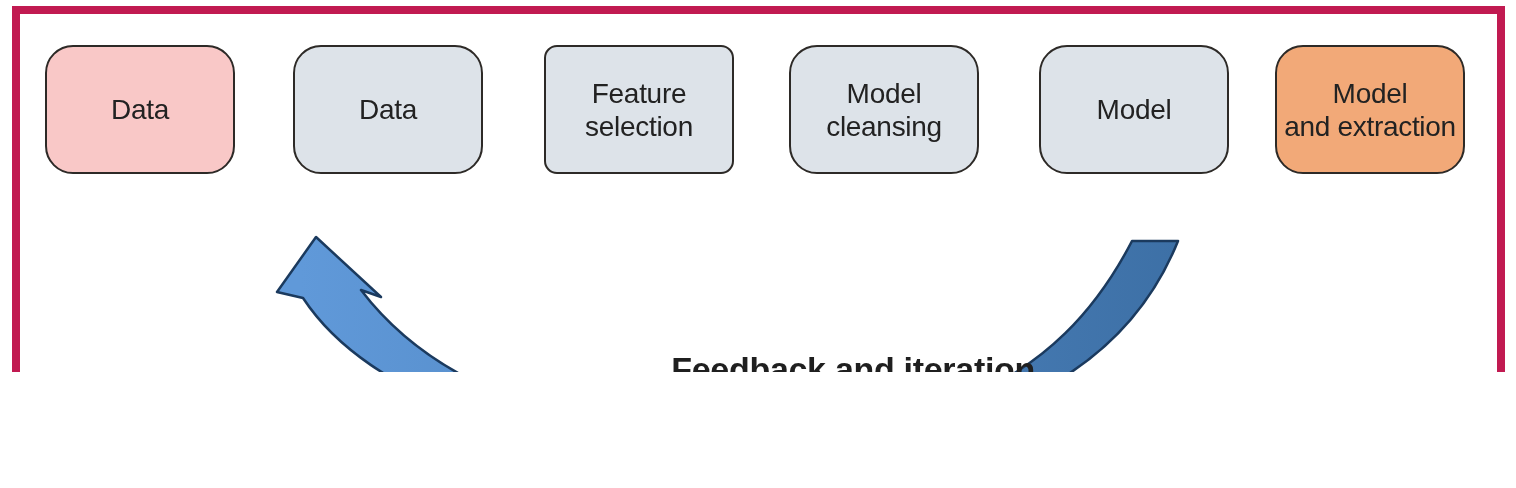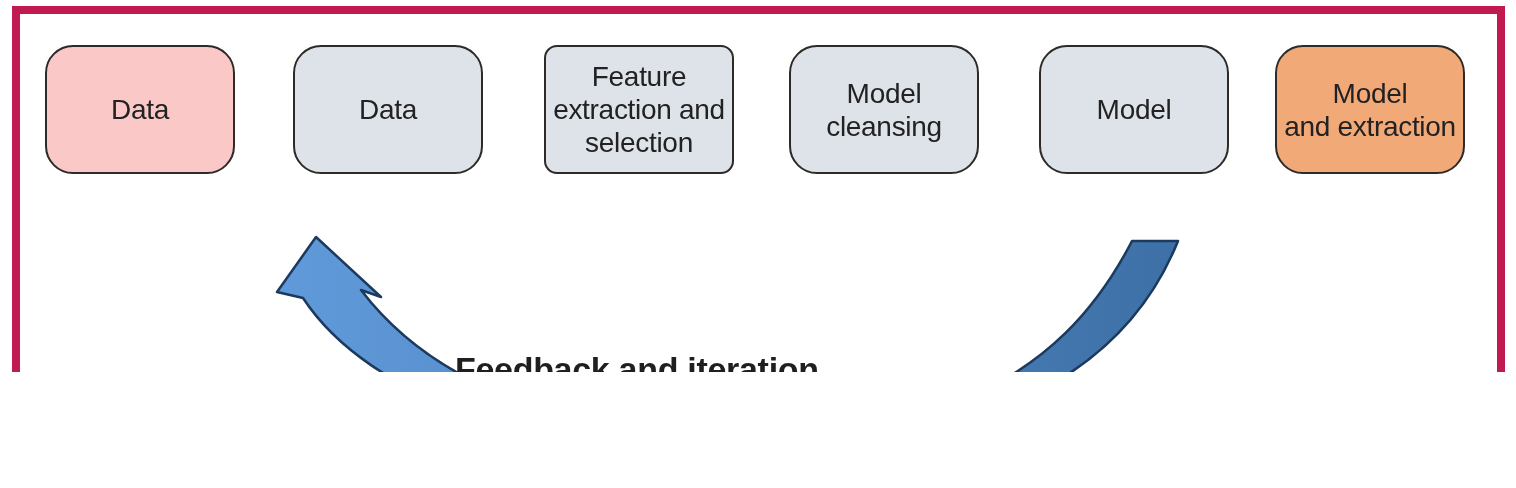--- a/index.html
+++ b/index.html
@@ -49,21 +49,21 @@
     left:0; top:0;
     width:1516px;
     height:488px;
     pointer-events:none;
   }
   .feedback-label{
     position:absolute;
     left:455px;
     top:350px;
     width:580px;
-    text-align:left;
+    text-align:right;
     font-size:34px;
     font-weight:600;
     color:#1f1f1f;
     letter-spacing:-0.3px;
   }
 </style>
 </head>
 <body>
 
 <div class="stage">
@@ -73,21 +73,20 @@
   <div class="step-box" style="left: 45px; background: rgb(249, 200, 199);">
     <div class="ln">Data</div>
   </div>
 
   <div class="step-box" style="left: 293px; background: rgb(221, 227, 233);">
     <div class="ln">Data</div>
   </div>
 
   <div class="step-box" style="left: 544px; background: rgb(221, 227, 233); border-radius: 13px;">
     <div class="ln">Feature</div>
-    <div class="ln">extraction and</div>
     <div class="ln">selection</div>
   </div>
 
   <div class="step-box" style="left: 789px; background: rgb(221, 227, 233);">
     <div class="ln">Model</div>
     <div class="ln">cleansing</div>
   </div>
 
   <div class="step-box" style="left: 1039px; background: rgb(221, 227, 233);">
     <div class="ln">Model</div>

